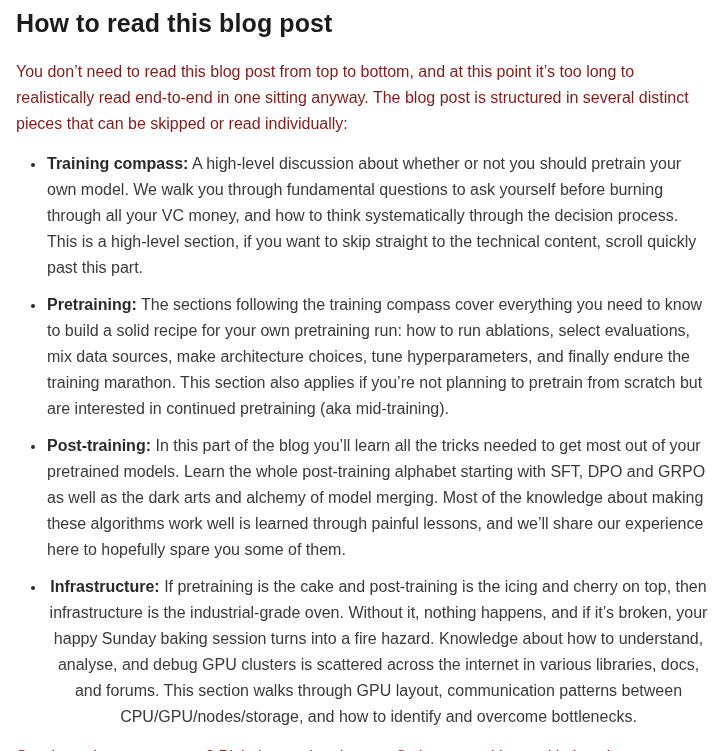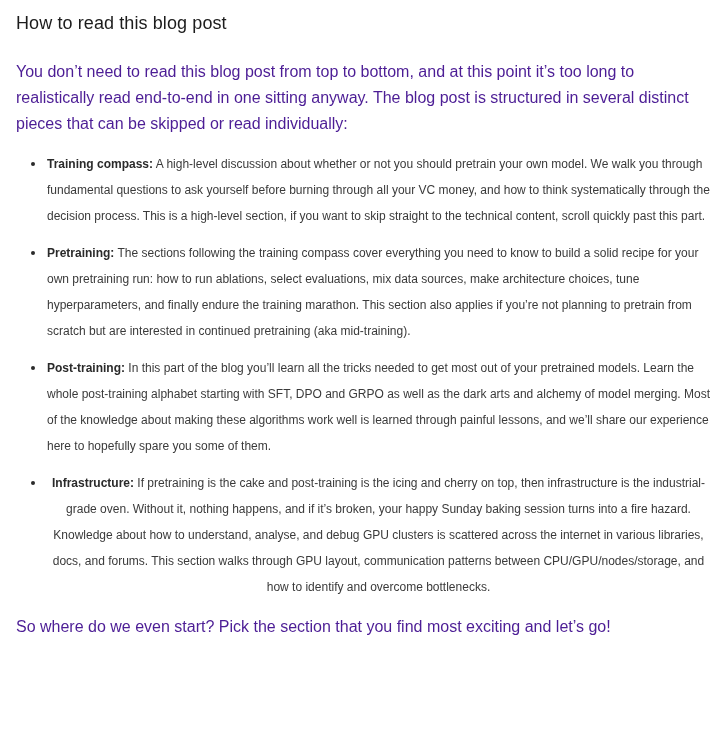--- a/index.html
+++ b/index.html
@@ -14,43 +14,43 @@
     overflow: hidden;
     font-family: "Liberation Sans", "DejaVu Sans", sans-serif;
     color: #3a3a3a;
   }
 
   .article-section {
     padding: 10px 17px 14px 16px;
   }
 
   h2.section-heading {
-    font-size: 18px;
+    font-size: 25px;
     line-height: 26px;
-    font-weight: 400;
+    font-weight: 700;
     color: #1c1c1c;
     letter-spacing: 0.1px;
     margin: 0 0 23px 0;
   }
 
   p.body-paragraph {
     font-size: 16px;
     line-height: 26px;
     margin: 0;
-    color: #4c1d95;
+    color: #7f1d1d;
   }
 
   ul.section-list {
     margin: 14px 0 14px 0;
     padding-left: 30px;
     list-style: disc outside;
   }
 
   ul.section-list > li {
-    font-size: 12px;
+    font-size: 16px;
     line-height: 26px;
     margin-bottom: 11px;
     padding-left: 1px;
     color: #3a3a3a;
   }
 
   ul.section-list > li::marker {
     color: #2b2b2b;
     font-size: 13px;
   }

